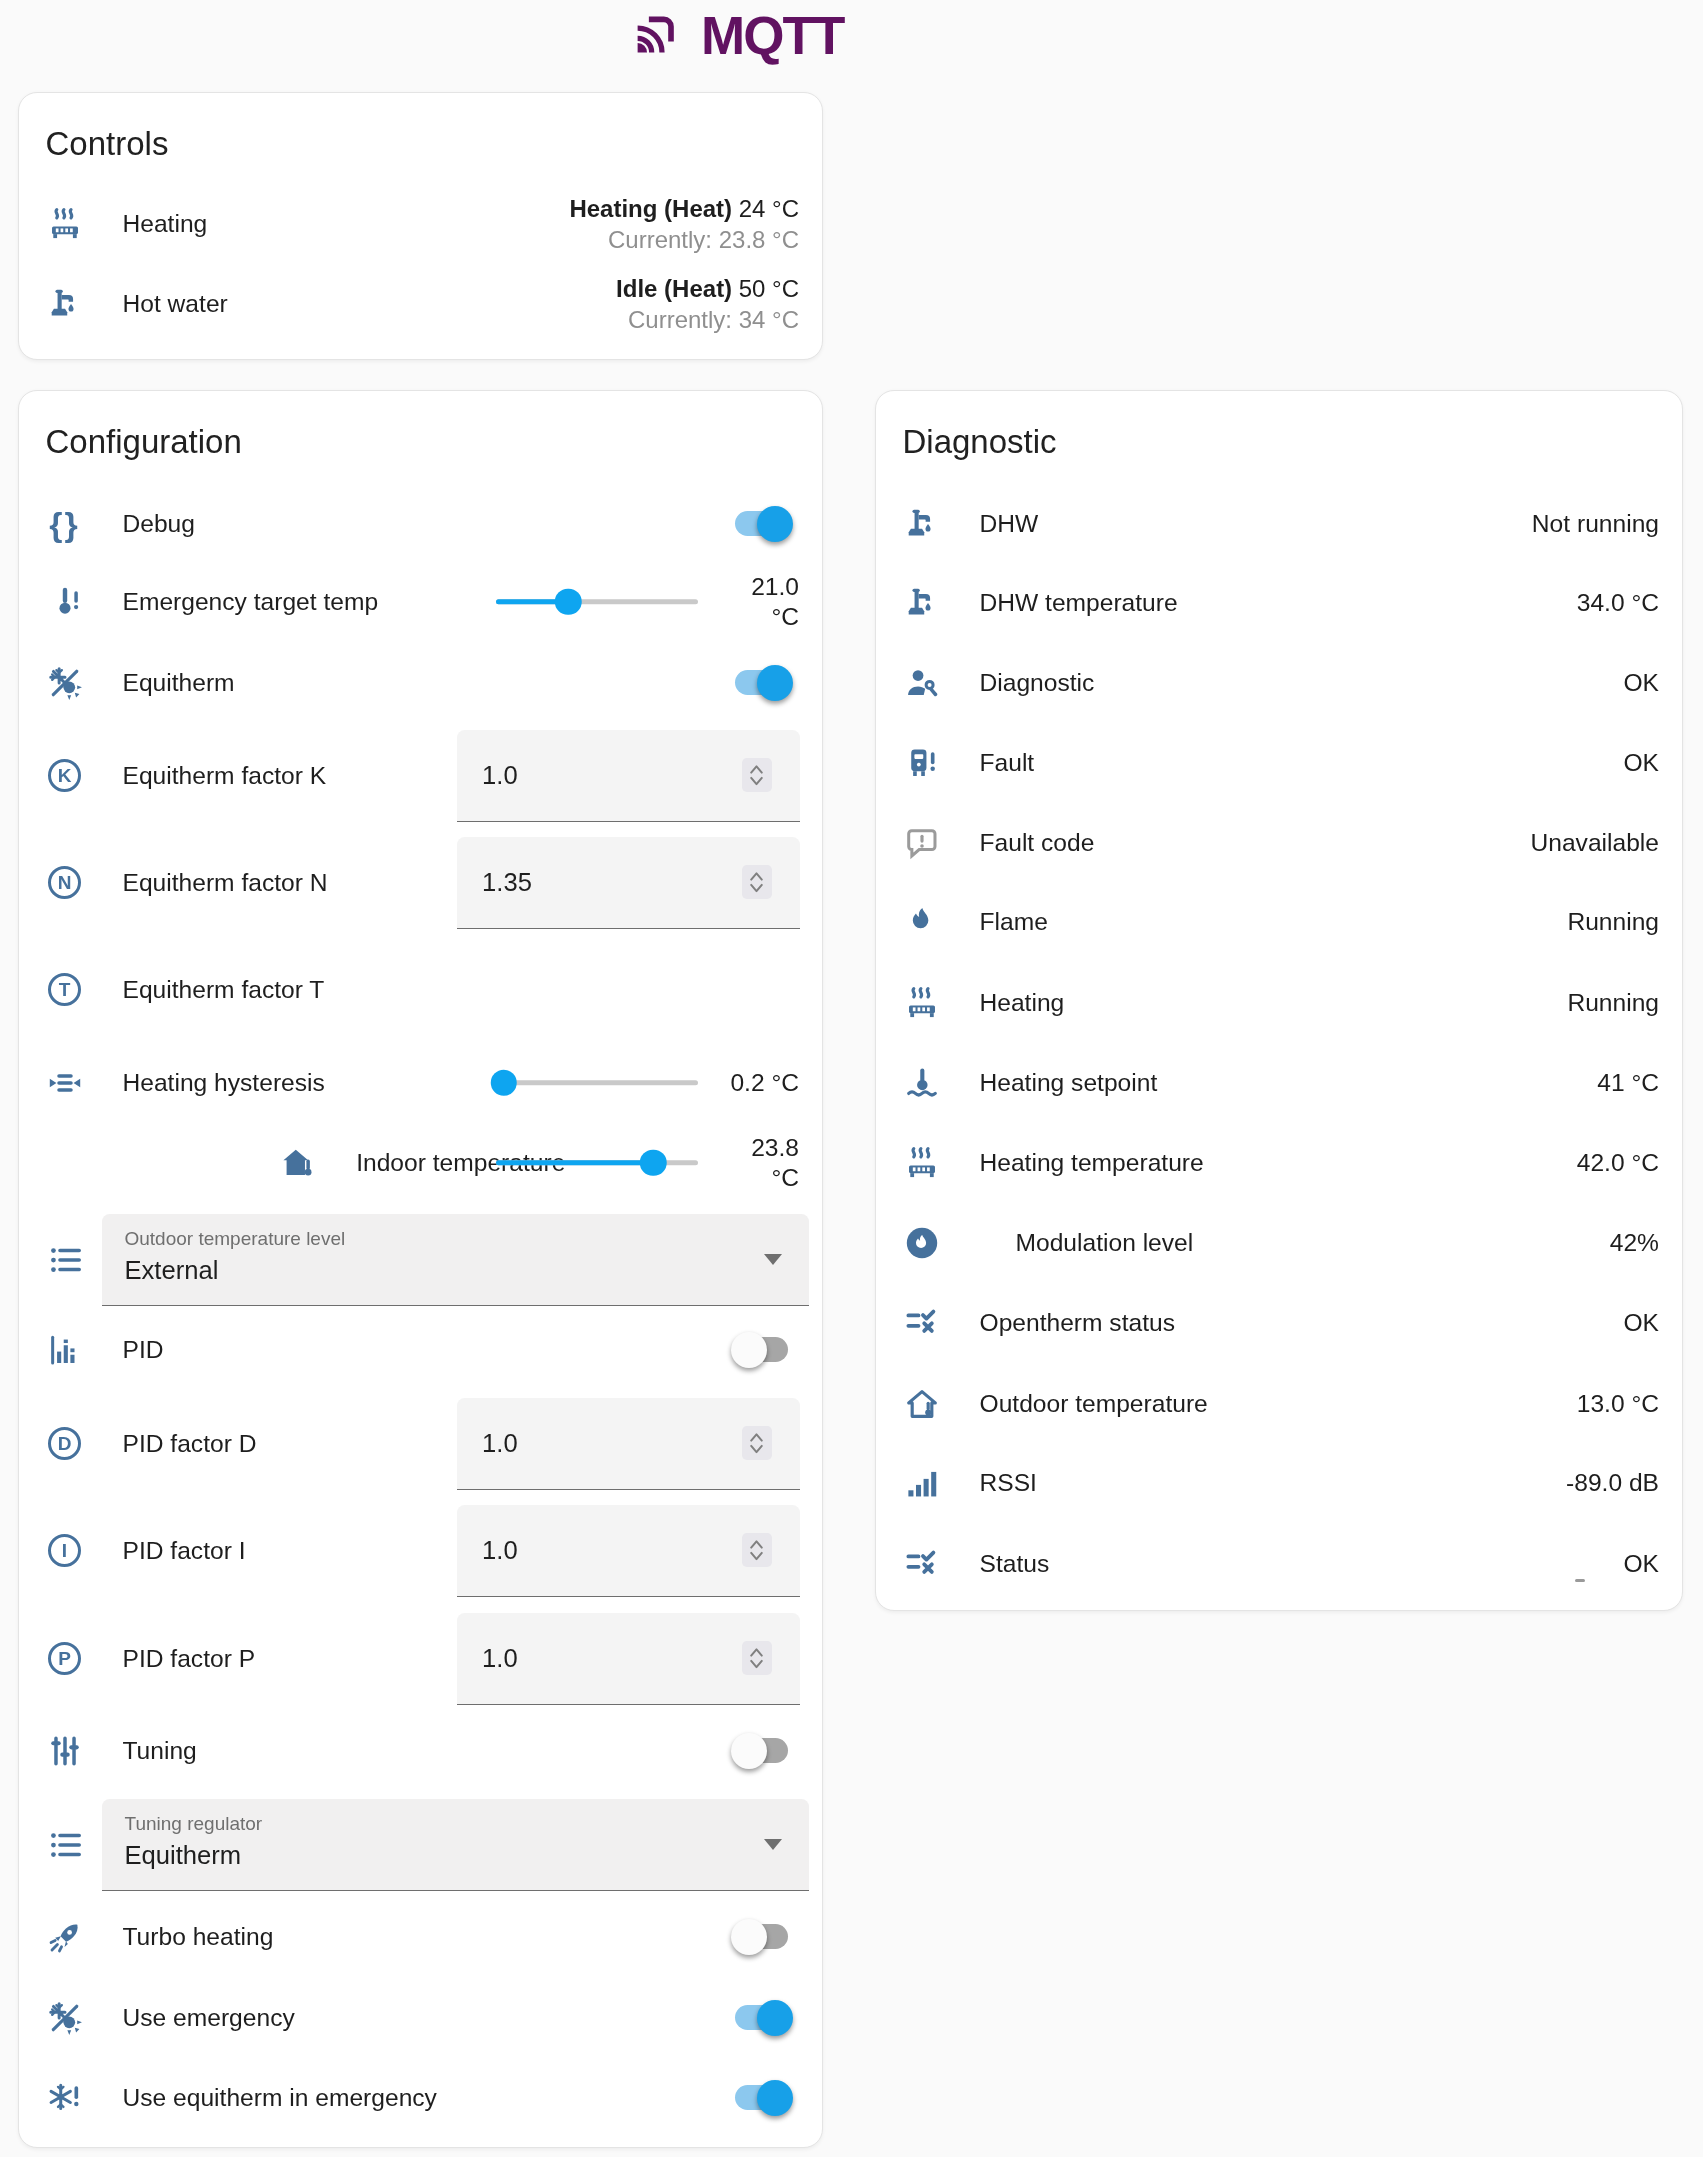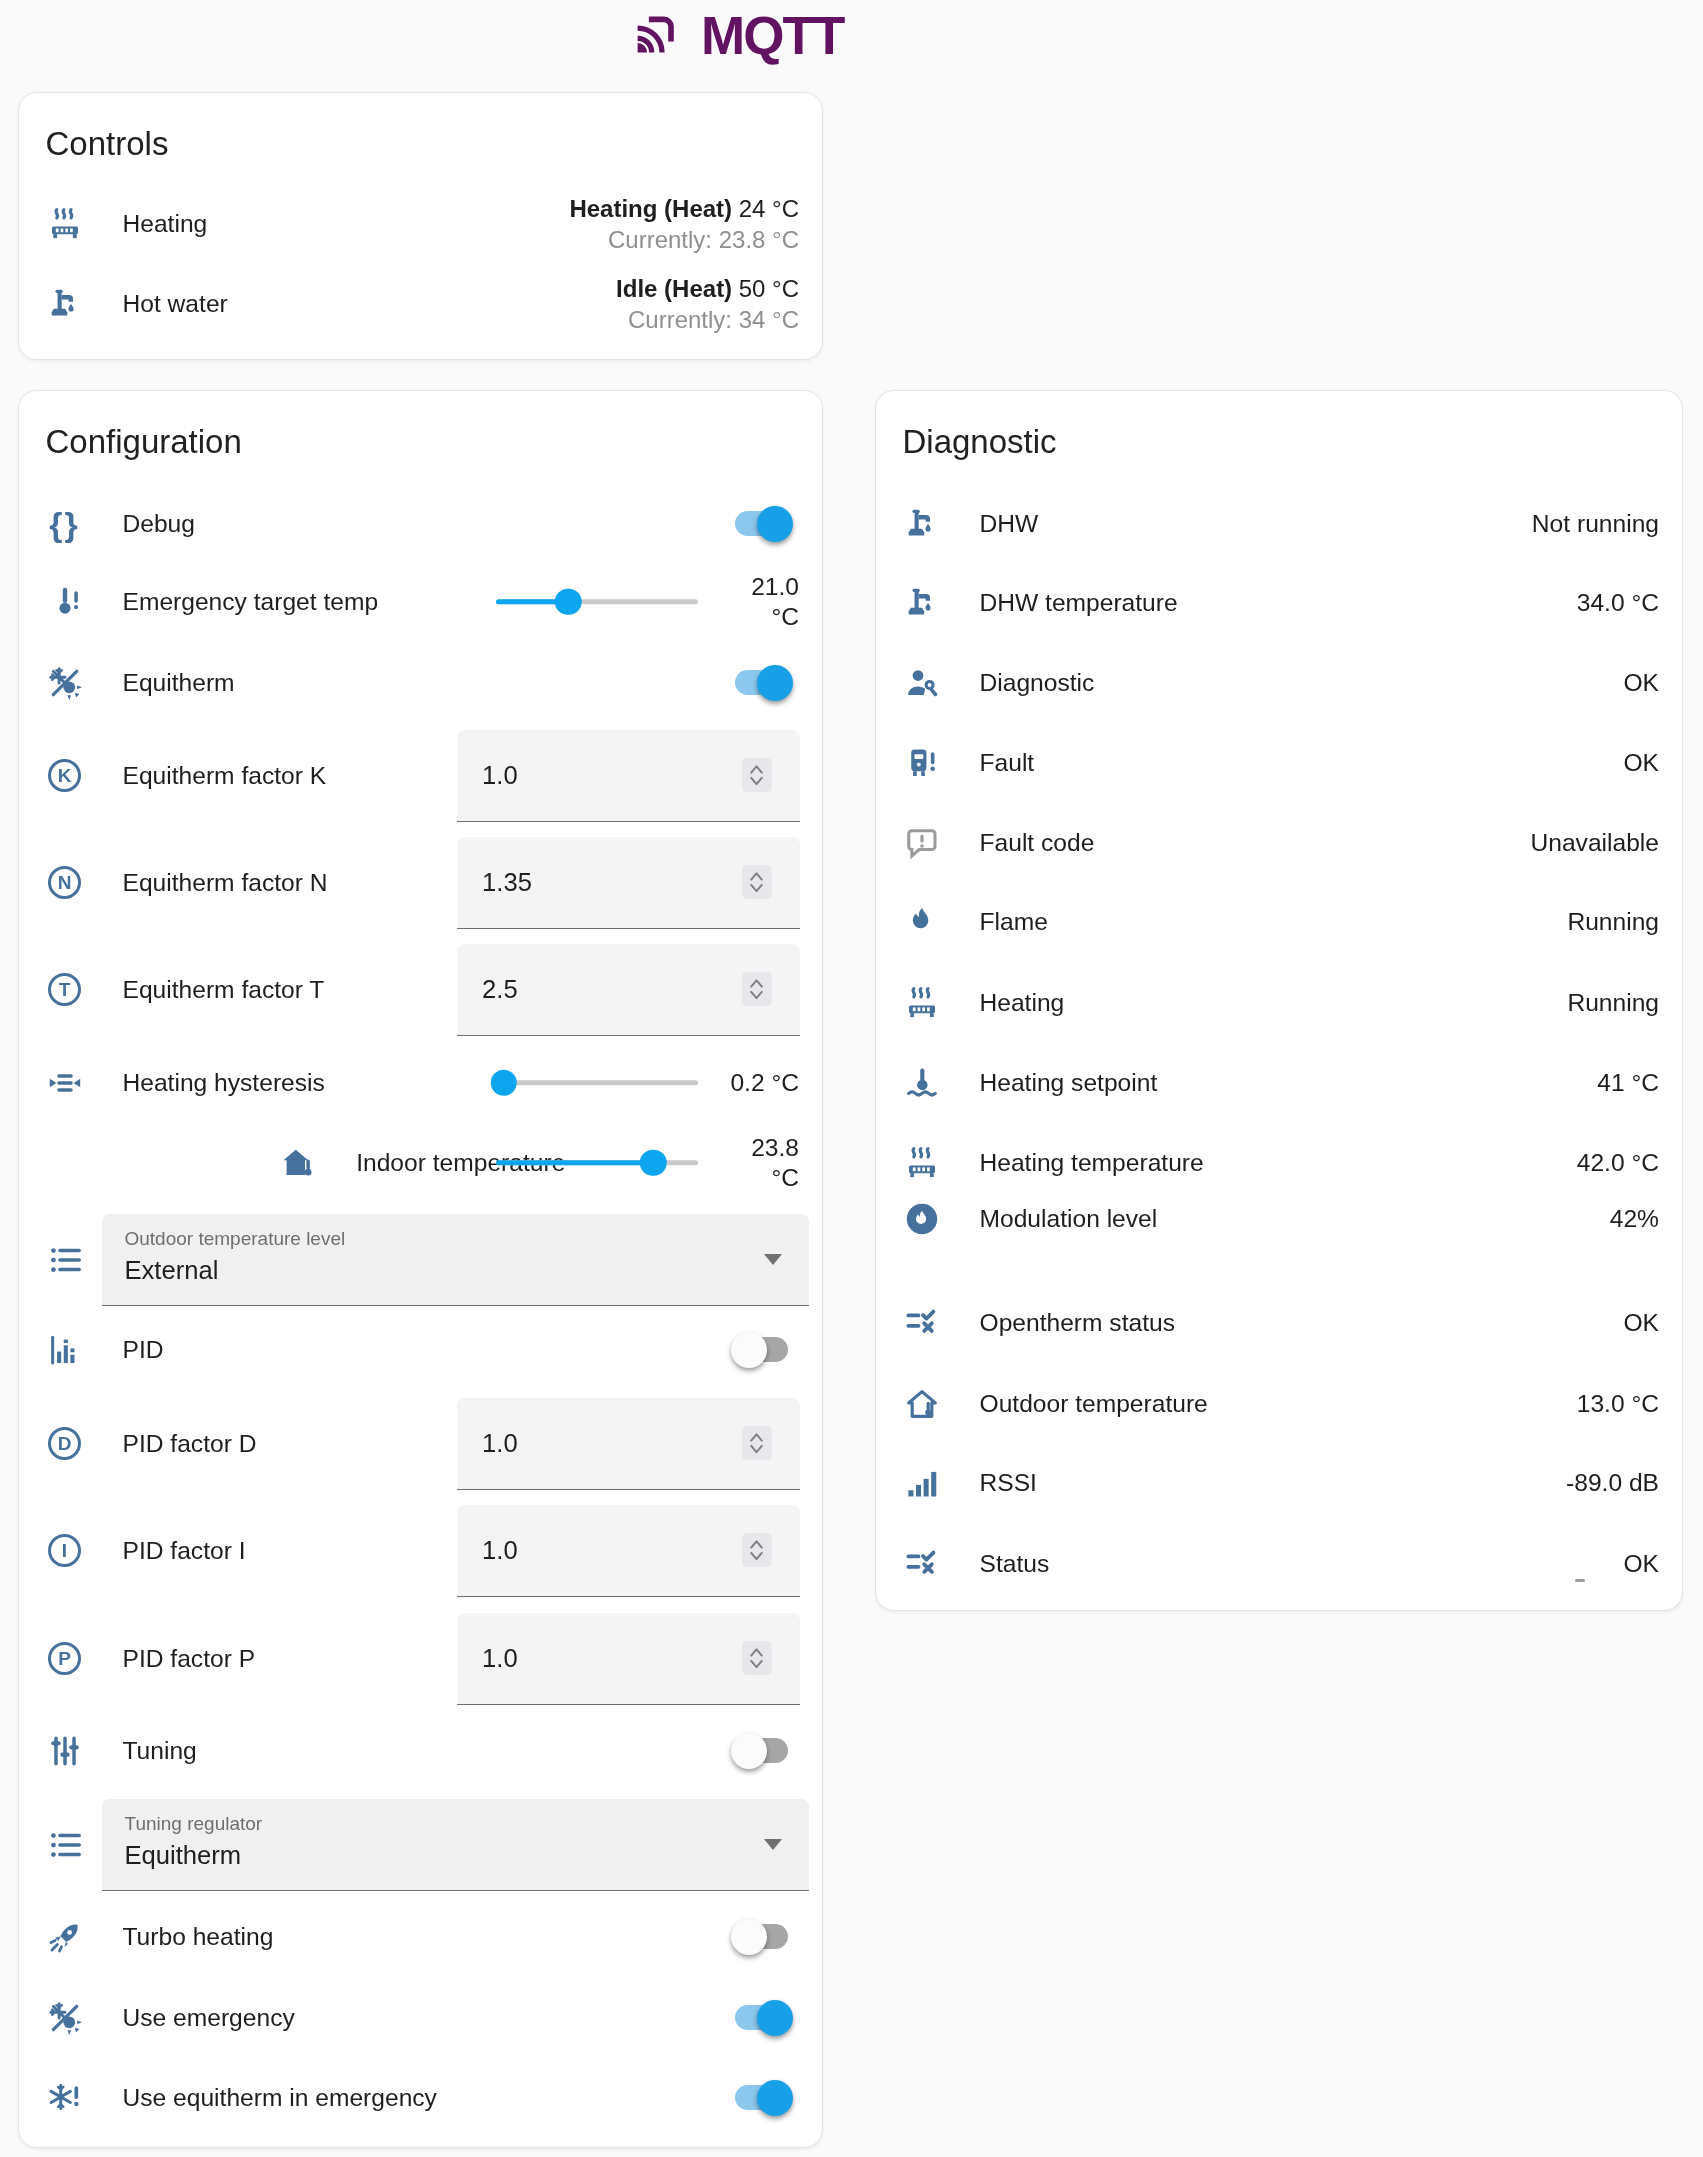--- a/index.html
+++ b/index.html
@@ -300,28 +300,20 @@
       </span>
     </div>
 
     <div class="row nrow" style="top:553px;">
       <span class="icwrap">
           <span class="alpha">
             <span>T</span>
           </span>
         </span>
       <span class="lbl">Equitherm factor T</span>
-      <span class="numbox">
-        <span class="nval">2.5</span>
-        <span class="stepper">
-            <svg viewBox="0 0 20 28" width="19" height="26.5">
-              <use href="#i-chev"></use>
-            </svg>
-          </span>
-      </span>
     </div>
 
     <div class="row" style="top:652px;">
       <span class="icwrap">
           <svg viewBox="0 0 40 40" width="38" height="38">
             <use href="#i-hyst"></use>
           </svg>
         </span>
       <span class="lbl">Heating hysteresis</span>
       <span class="slider">
@@ -568,21 +560,21 @@
     </div>
     <div class="drow" style="top:732px;">
       <span class="icwrap">
           <svg viewBox="0 0 40 40" width="38" height="38">
             <use href="#i-rad"></use>
           </svg>
         </span>
       <span class="lbl">Heating temperature</span>
       <span class="dval">42.0 °C</span>
     </div>
-    <div class="drow" style="top:788px;">
+    <div class="drow" style="top:812px;gap:36px;">
       <span class="icwrap">
           <svg viewBox="0 0 40 40" width="38" height="38">
             <use href="#i-firec"></use>
           </svg>
         </span>
       <span class="lbl">Modulation level</span>
       <span class="dval">42%</span>
     </div>
     <div class="drow" style="top:892px;">
       <span class="icwrap">

